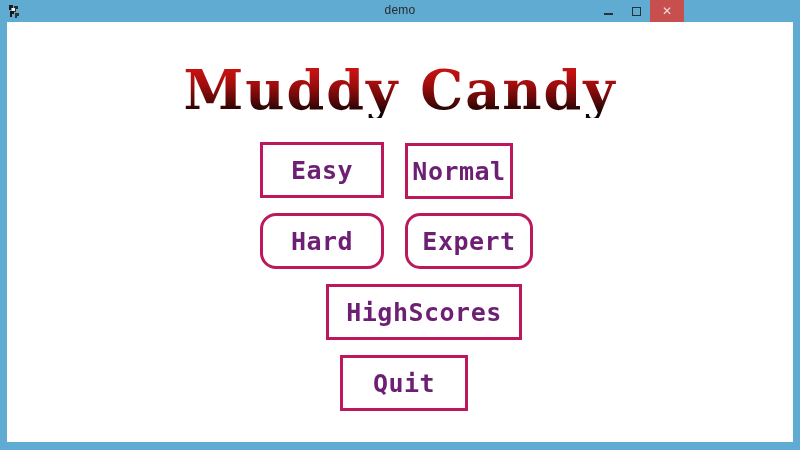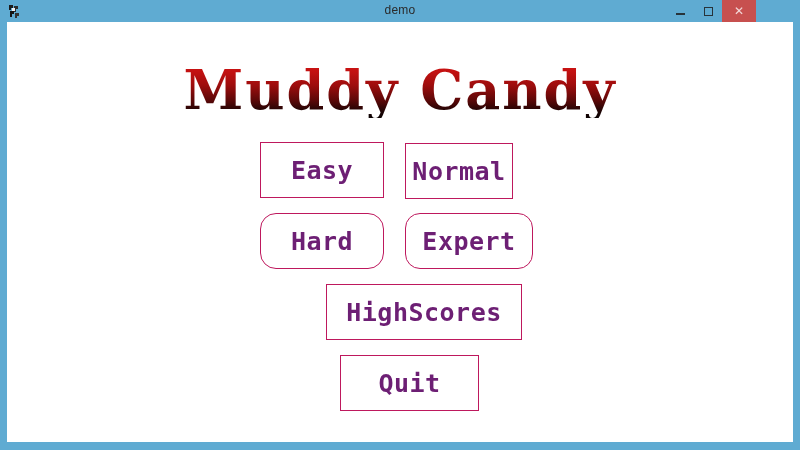--- a/index.html
+++ b/index.html
@@ -22,21 +22,21 @@
     width: 800px;
     height: 450px;
     background: #5fabd2;
     box-sizing: border-box;
   }
 
   #titlebar {
     position: absolute;
     left: 0;
     top: 0;
-    width: 756px;
+    width: 684px;
     height: 22px;
     background: #5fabd2;
   }
 
   #window-icon {
     position: absolute;
     left: 6px;
     top: 3px;
     width: 16px;
     height: 16px;
@@ -118,40 +118,40 @@
     background-clip: text;
     color: transparent;
     -webkit-text-fill-color: transparent;
     white-space: pre;
   }
 
   
   .menu-btn {
     position: absolute;
     background: #ffffff;
-    border: 1px solid #be185d;
+    border: 3px solid #be185d;
     box-sizing: border-box;
     display: flex;
     align-items: center;
     justify-content: center;
     color: #6d1f74;
     font-family: "DejaVu Sans Mono", "Liberation Mono", monospace;
     font-weight: bold;
     font-size: 25px;
     letter-spacing: 0.5px;
     cursor: default;
     user-select: none;
   }
 
   #btn-easy       { left: 253px; top: 120px; width: 124px; height: 56px; }
   #btn-normal     { left: 398px; top: 121px; width: 108px; height: 56px; }
   #btn-hard       { left: 253px; top: 191px; width: 124px; height: 56px; border-radius: 16px; }
   #btn-expert     { left: 398px; top: 191px; width: 128px; height: 56px; border-radius: 15px; }
   #btn-highscores { left: 295px; top: 262px; width: 196px; height: 56px; margin-left: 24px; }
-  #btn-quit       { left: 333px; top: 333px; width: 139px; height: 56px; }
+  #btn-quit       { left: 333px; top: 333px; width: 128px; height: 56px; }
 </style>
 </head>
 <body>
 
 <div id="window">
 
   <div id="titlebar">
 
     <div id="window-icon">
       <svg width="16" height="16" viewBox="0 0 16 16" xmlns="http://www.w3.org/2000/svg">

